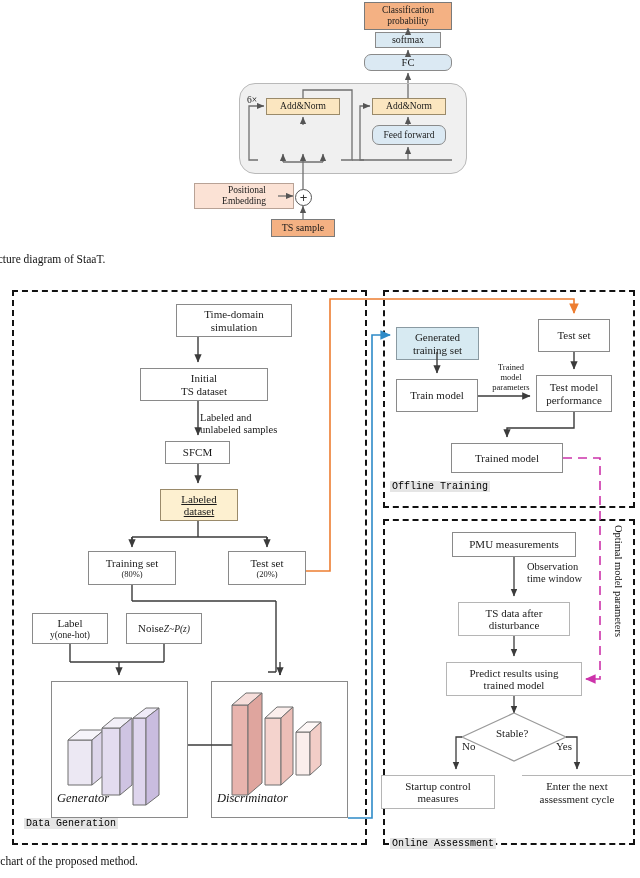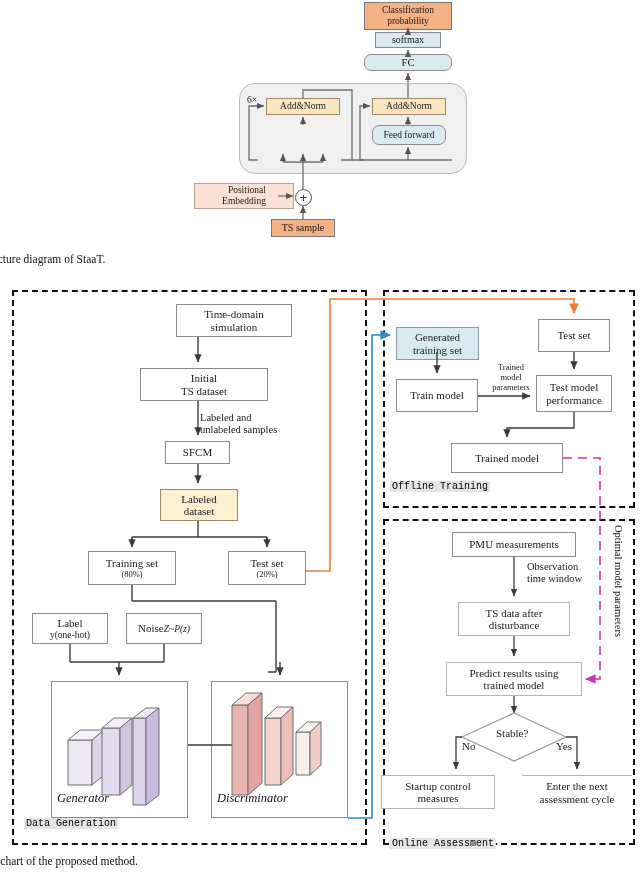--- a/index.html
+++ b/index.html
@@ -131,21 +131,21 @@
 simulation</div>
 
   <div class="node" style="left:140px;top:368px;width:128px;height:33px;font-size:11px;">Initial
 TS dataset</div>
 
   <div class="lbl" style="left:200px;top:412px;font-size:10.5px;">Labeled and
 unlabeled samples</div>
 
   <div class="node" style="left:165px;top:441px;width:65px;height:23px;font-size:11px;">SFCM</div>
 
-  <div class="node cream" style="left:160px;top:489px;width:78px;height:32px;font-size:11px;">Labeled
+  <div class="node cream" style="left:160px;top:489px;width:78px;height:32px;font-size:11px;text-decoration:underline;">Labeled
 dataset</div>
 
   <div class="node" style="left:88px;top:551px;width:88px;height:34px;font-size:11px;flex-direction:column;">
     <span>Training set</span>
     <span class="sub">(80%)</span>
   </div>
 
   <div class="node" style="left:228px;top:551px;width:78px;height:34px;font-size:11px;flex-direction:column;">
     <span>Test set</span>
     <span class="sub">(20%)</span>

